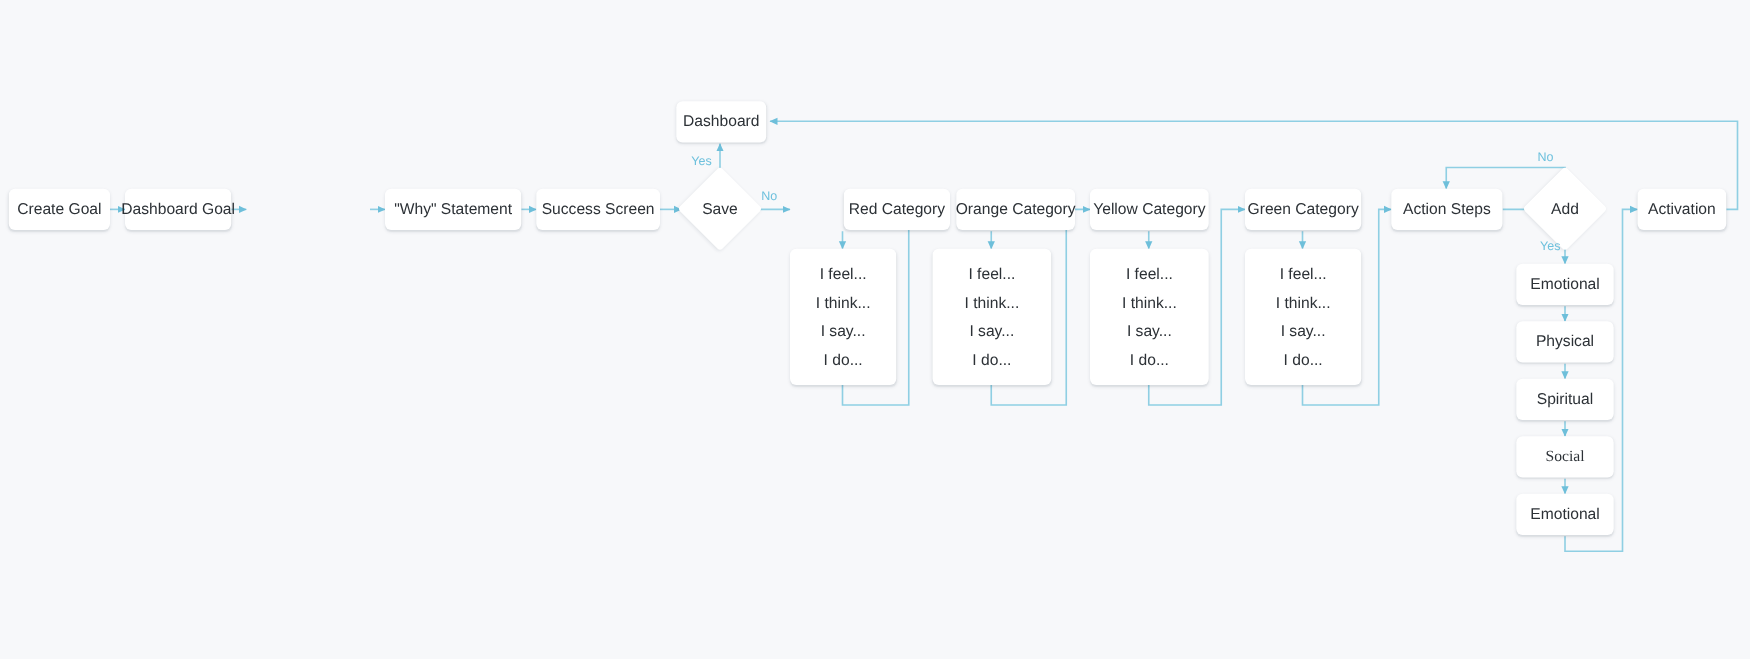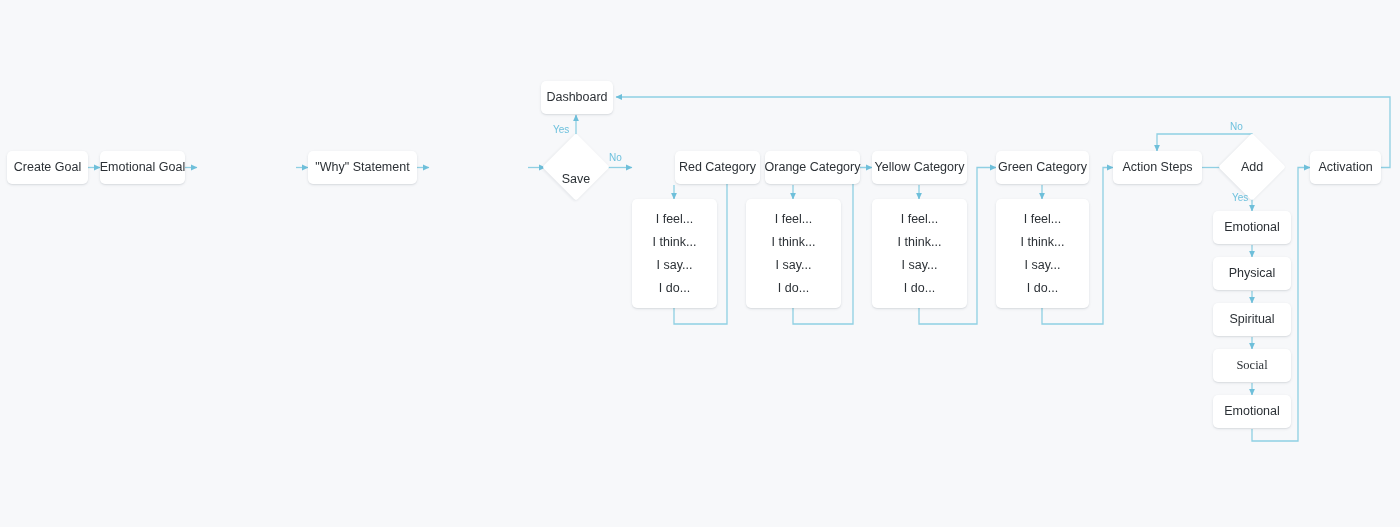--- a/index.html
+++ b/index.html
@@ -136,25 +136,26 @@
       <path d="M1252,337 L1252,349"></path>
       <path d="M1252,383 L1252,395"></path>
 
       <path d="M1252,429 L1252,441 L1298,441 L1298,167.5 L1310,167.5"></path>
 
       <path d="M1381,167.5 L1390,167.5 L1390,97 L616,97"></path>
     </g>
   </svg>
 
   <div class="node proc" style="left:7px; top:151px; width:81px;">Create Goal</div>
-  <div class="node proc" style="left:100px; top:151px; width:85px;">Emotional Goal</div>
+  <div class="node proc" style="left:100px; top:151px; width:85px;">Dashboard Goal</div>
   <div class="node proc" style="left:308px; top:151px; width:109px;">"Why" Statement</div>
+  <div class="node proc" style="left:429px; top:151px; width:99px;">Success Screen</div>
 
   <div class="diamond" style="left:552px; top:143px;"></div>
-  <div class="diamond-label" style="left:548px; top:157px; width:56px; height:20px;margin-top:12px;">Save</div>
+  <div class="diamond-label" style="left:548px; top:157px; width:56px; height:20px;">Save</div>
   <div class="edge-label" style="left:553px; top:124px;">Yes</div>
   <div class="edge-label" style="left:609px; top:152px;">No</div>
 
   <div class="node proc" style="left:541px; top:81px; width:72px;">Dashboard</div>
 
   <div class="node proc" style="left:632px; top:151px; width:85px;margin-left:43px;">Red Category</div>
   <div class="node proc" style="left:746px; top:151px; width:95px;margin-left:19px;">Orange Category</div>
   <div class="node proc" style="left:996px; top:151px; width:93px;">Green Category</div>
   <div class="node proc" style="left:872px; top:151px; width:95px;">Yellow Category</div>
 

